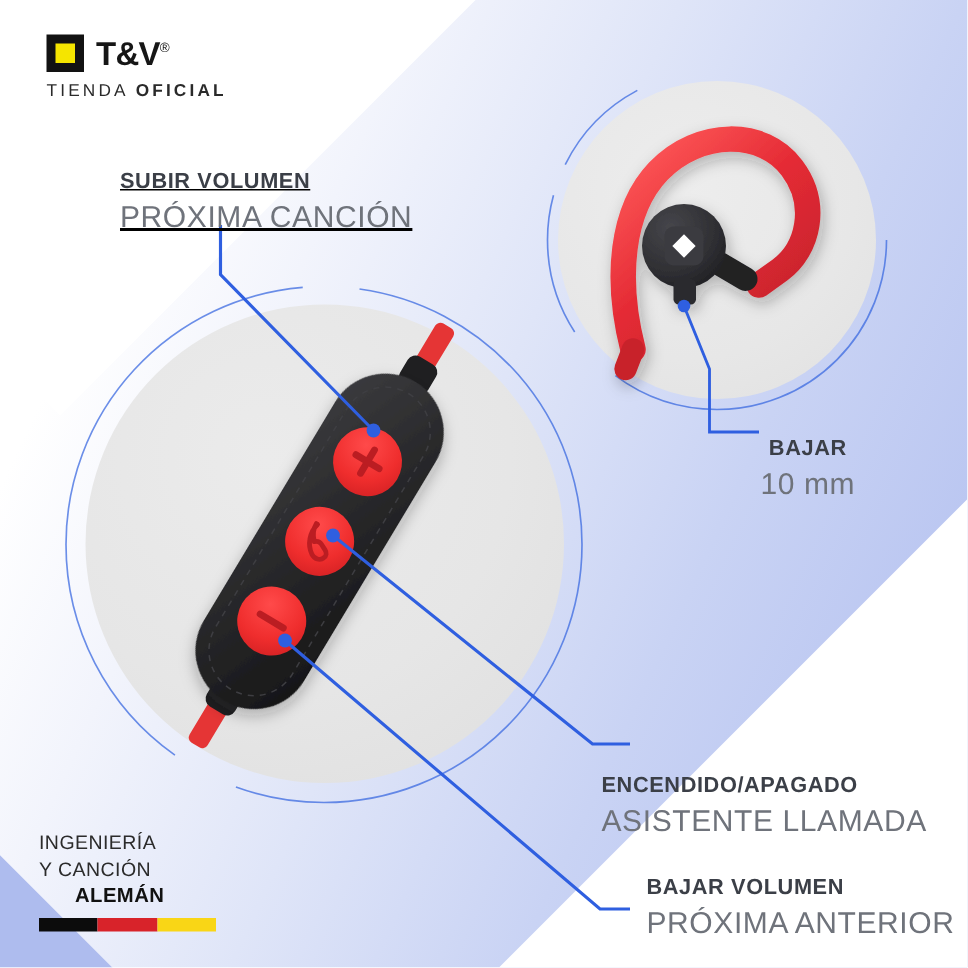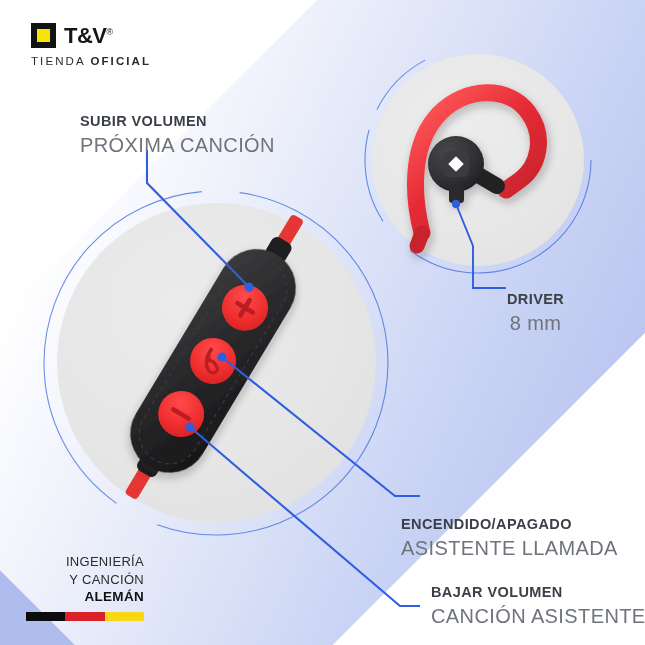--- a/index.html
+++ b/index.html
@@ -71,27 +71,27 @@
   
   .callout{position:absolute;}
   .callout .t1{
     font-size:14.5px;font-weight:bold;color:#3b3f47;letter-spacing:0.4px;
     white-space:nowrap;line-height:1.35;
   }
   .callout .t2{
     font-size:20px;font-weight:normal;color:#6f737b;letter-spacing:0.4px;
     white-space:nowrap;line-height:1.35;
   }
-  .c-volup{left:80px;top:112px;}
+  .c-volup{left:80px;top:112px;text-decoration:underline;}
   .c-driver{left:507px;top:290px;text-align:center;}
   .c-power{left:401px;top:468px;margin-top:47px;}
   .c-voldown{left:419px;top:583px;margin-left:12px;}
 
   
-  .german{position:absolute;left:26px;top:553px;text-align:right;}
+  .german{position:absolute;left:26px;top:553px;}
   .german .g1{font-size:13px;color:#2b2b2b;line-height:1.35;letter-spacing:0.3px;}
   .german .g2{font-size:13.5px;color:#111;font-weight:bold;line-height:1.35;letter-spacing:0.3px;margin-left:24px;}
   .flag{display:flex;margin-top:6px;width:118px;height:9px;}
   .flag i{flex:1;display:block;}
 </style>
 </head>
 <body>
 
 <div id="stage">
 
@@ -195,32 +195,32 @@
     </div>
     <div class="logo-sub"><span>TIENDA </span><b>OFICIAL</b></div>
   </div>
 
   <div class="callout c-volup">
     <div class="t1">SUBIR VOLUMEN</div>
     <div class="t2">PRÓXIMA CANCIÓN</div>
   </div>
 
   <div class="callout c-driver">
-    <div class="t1">DRIVER</div>
-    <div class="t2">8 mm</div>
+    <div class="t1">BAJAR</div>
+    <div class="t2">10 mm</div>
   </div>
 
   <div class="callout c-power">
     <div class="t1">ENCENDIDO/APAGADO</div>
     <div class="t2">ASISTENTE LLAMADA</div>
   </div>
 
   <div class="callout c-voldown">
     <div class="t1">BAJAR VOLUMEN</div>
-    <div class="t2">CANCIÓN ASISTENTE</div>
+    <div class="t2">PRÓXIMA ANTERIOR</div>
   </div>
 
   <div class="german">
     <div class="g1">INGENIERÍA</div>
     <div class="g1">Y CANCIÓN</div>
     <div class="g2">ALEMÁN</div>
     <div class="flag">
       <i style="background: rgb(12, 12, 12);"></i>
       <i style="background: rgb(216, 35, 42);"></i>
       <i style="background: rgb(249, 214, 22);"></i>

